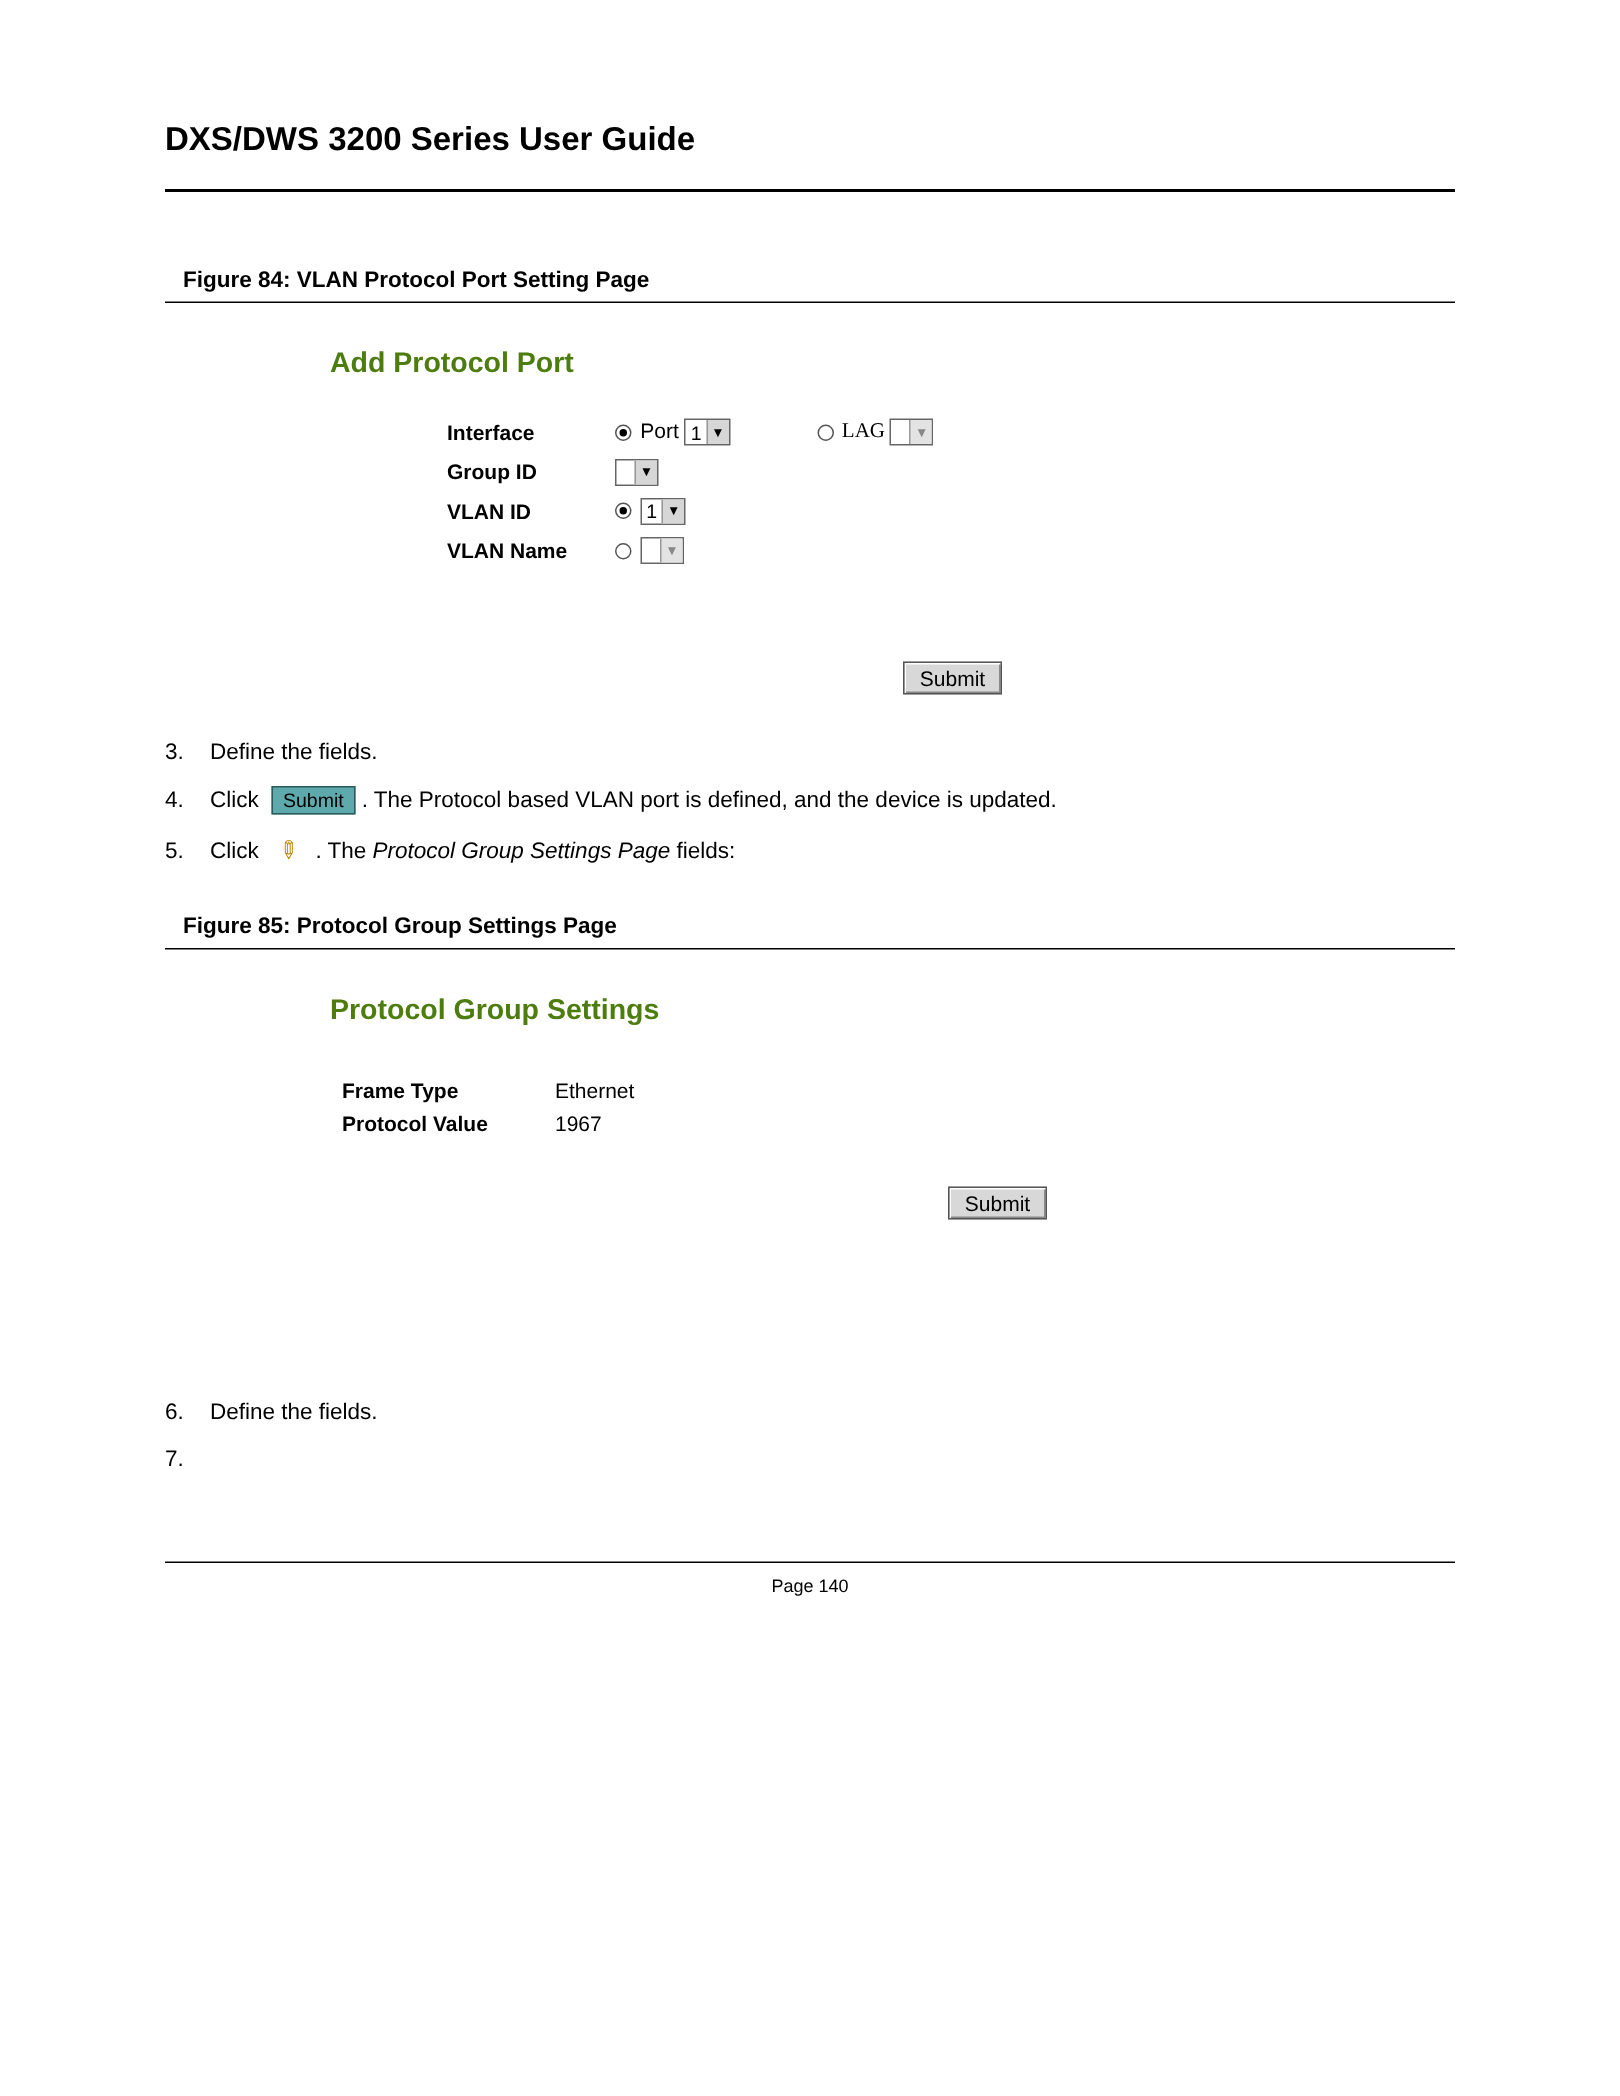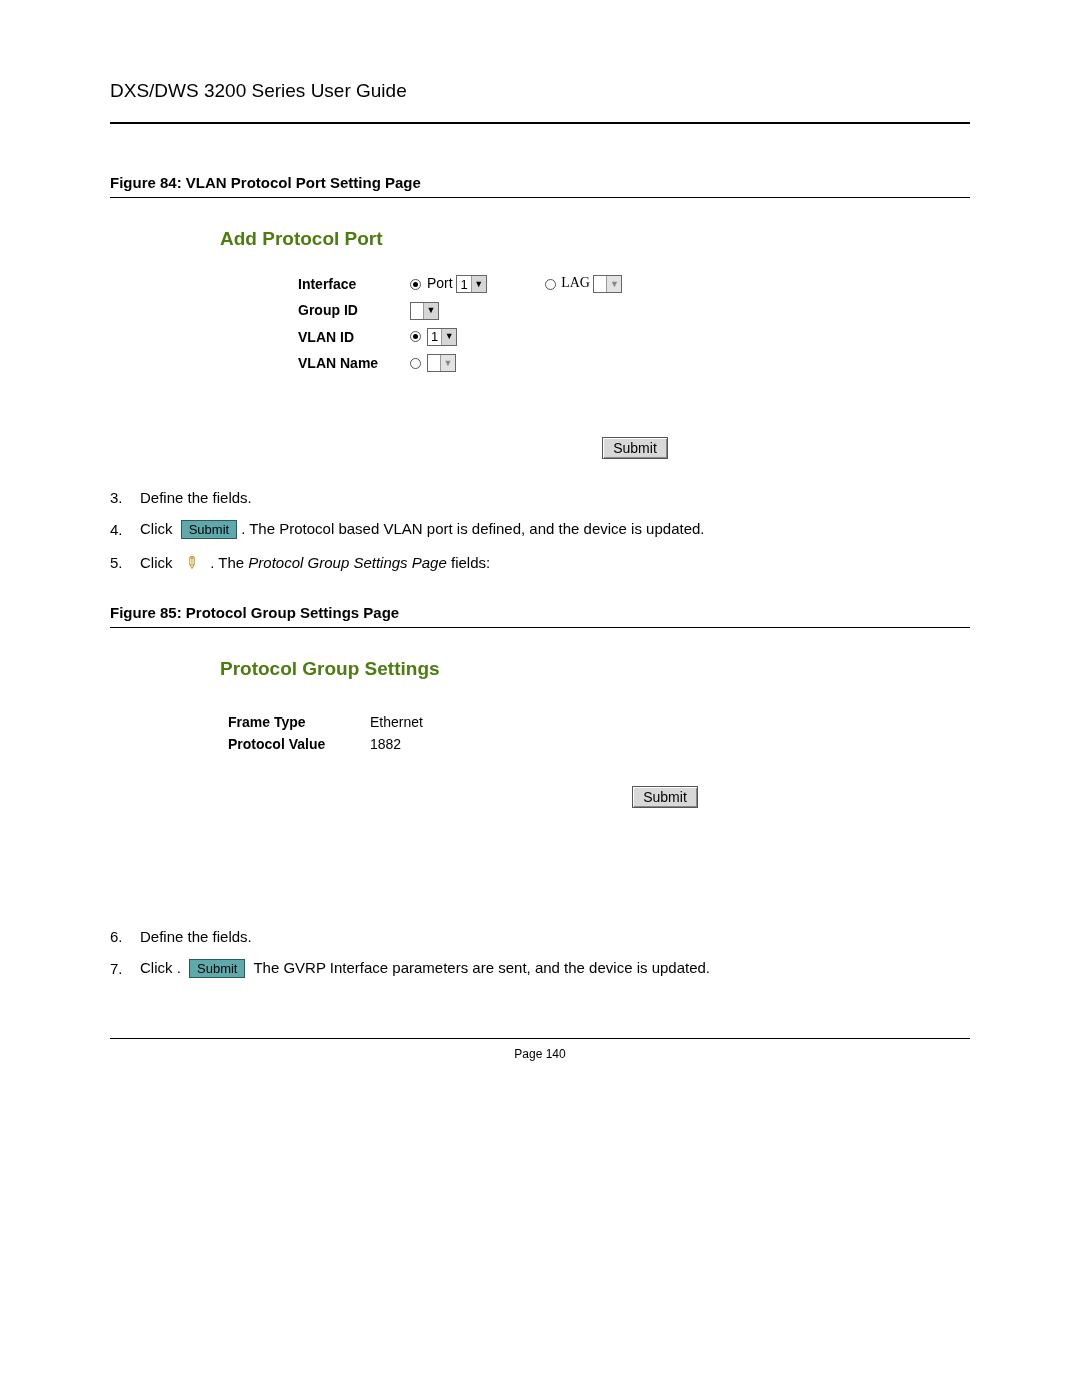--- a/index.html
+++ b/index.html
@@ -7,33 +7,34 @@
       font-family: Arial, Helvetica, sans-serif;
       background: #fff;
       width: 1080px;
       height: 1397px;
       position: relative;
       padding: 80px 110px 50px 110px;
       font-size: 15px;
       color: #000;
     }
     .header-title {
-      font-weight: normal;
-      font-size: 19px;
+      font-weight: bold;
+      font-size: 22px;
       margin-bottom: 20px;
     }
     .header-rule {
       border: none;
       border-top: 2px solid #000;
       margin-bottom: 50px;
     }
     .figure-caption {
       font-weight: bold;
       font-size: 15px;
       margin-bottom: 6px;
+      margin-left: 12px;
     }
     .caption-rule {
       border: none;
       border-top: 1px solid #000;
       margin-bottom: 30px;
     }
     .screenshot {
       margin-left: 110px;
       margin-bottom: 30px;
     }
@@ -254,39 +255,35 @@
 <div class="screenshot">
   <div class="ss-title" style="margin-bottom:30px;">Protocol Group Settings</div>
   <table class="pgs-table">
     <tbody>
         <tr>
       <td class="label">Frame Type</td>
       <td>Ethernet</td>
     </tr>
     <tr>
       <td class="label">Protocol Value</td>
-      <td>1882</td>
+      <td>1967</td>
     </tr>
   </tbody>
     </table>
   <div class="pgs-submit-row">
     <span class="btn-3d">Submit</span>
   </div>
 </div>
 
 <div class="spacer-lg"></div>
 
 <ol class="ol-steps">
   <li>
     <span class="num">6.</span>
     <span>Define the fields.</span>
   </li>
   <li>
     <span class="num">7.</span>
-    <span>
-      <span>Click .</span>
-      <span class="inline-submit-teal">Submit</span><span> The GVRP Interface parameters are sent, and the device is updated.</span>
-    </span>
   </li>
 </ol>
 
 <hr class="footer-rule">
 <div class="footer-text">Page 140</div>
 
 </body></html>

